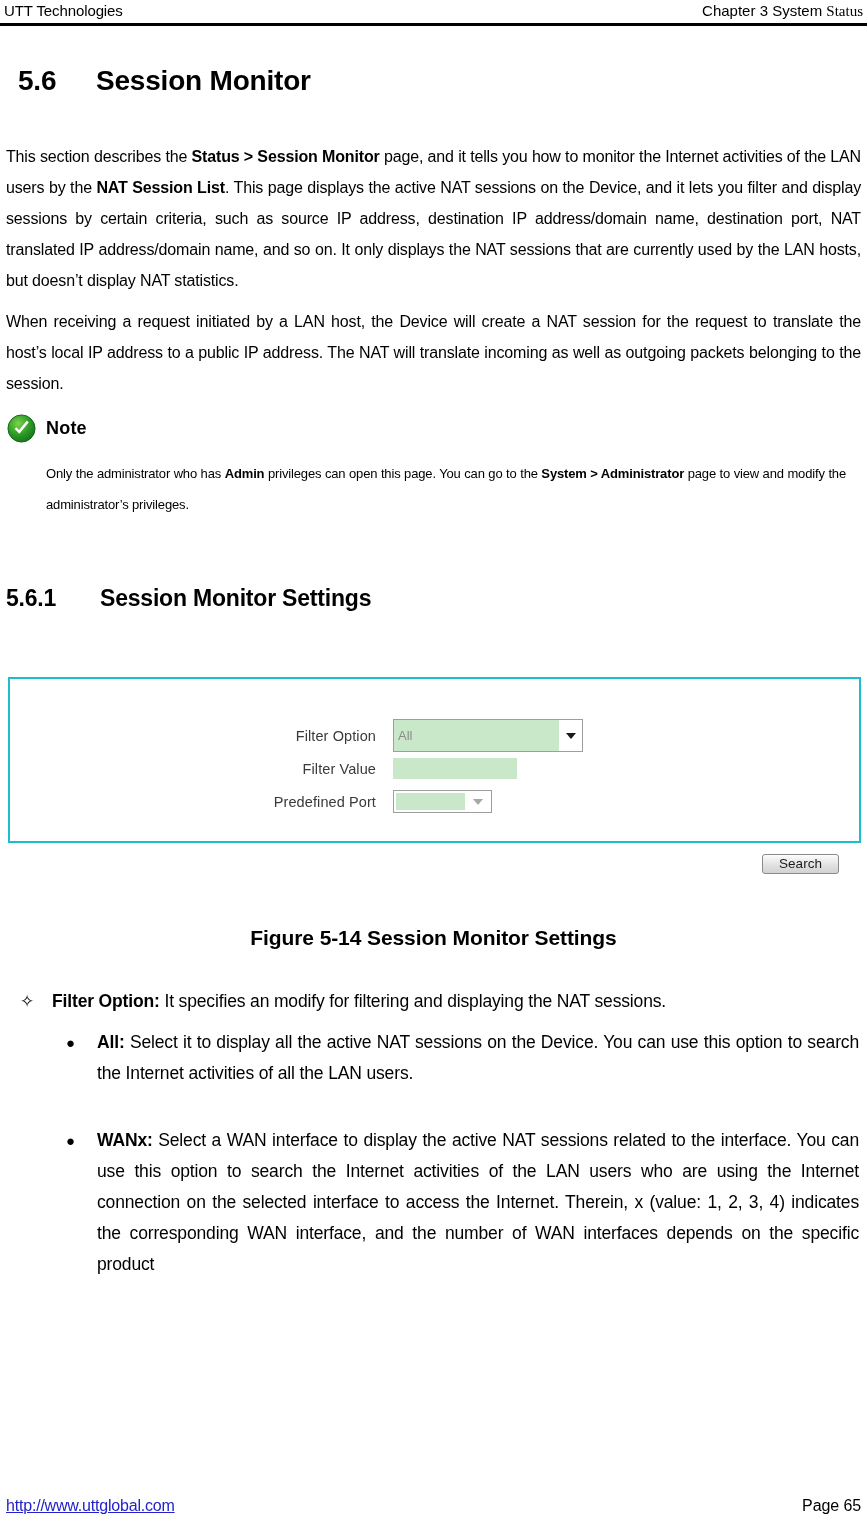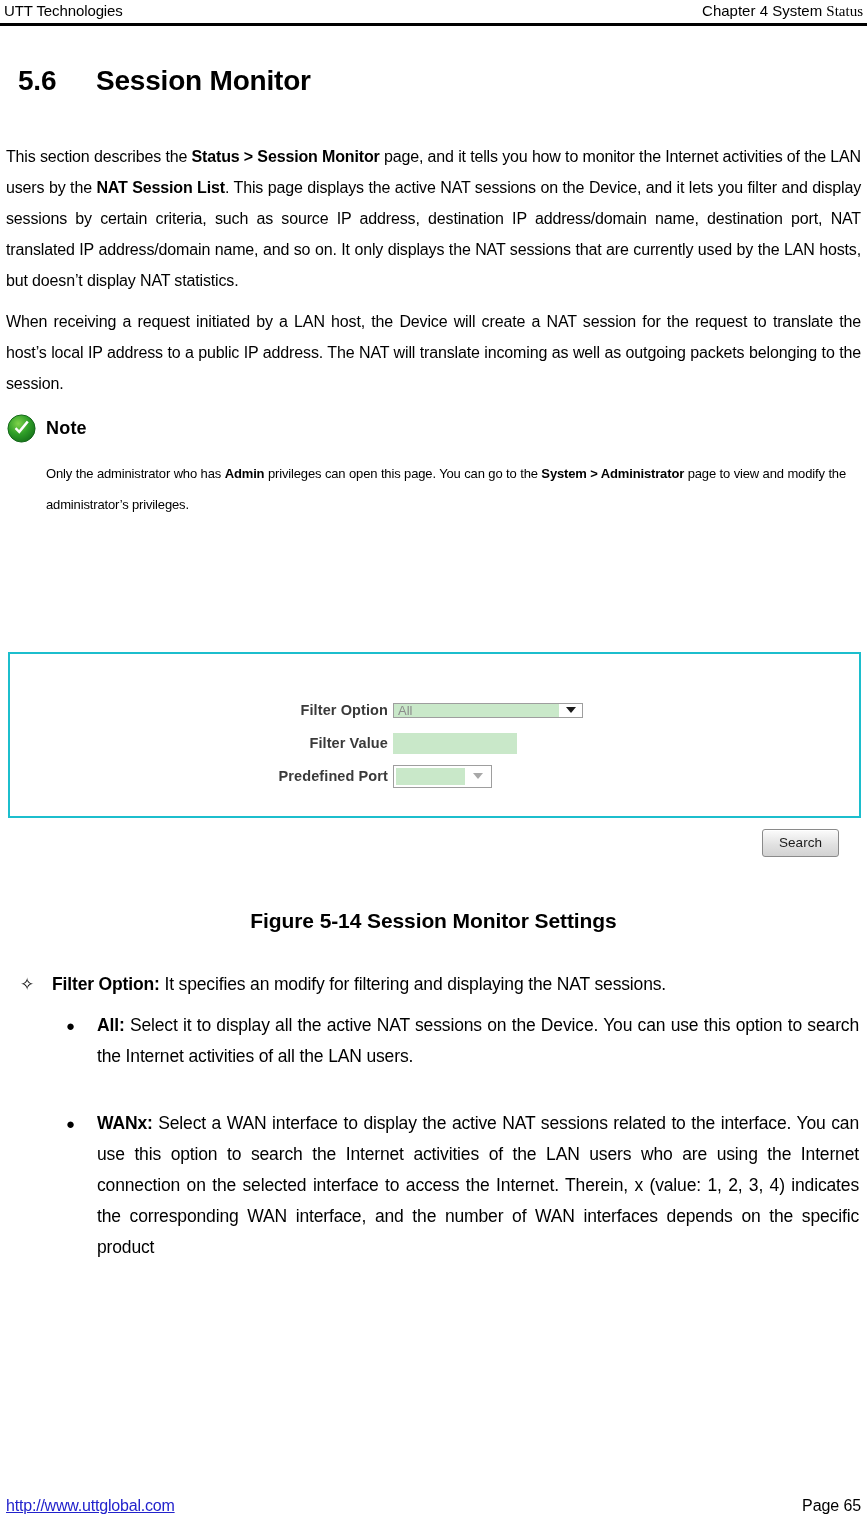--- a/index.html
+++ b/index.html
@@ -144,34 +144,34 @@
     width: 100%;
   }
   .form-row {
     display: flex;
     align-items: center;
     height: 33px;
   }
   .form-label {
     width: 383px;
     text-align: right;
-    padding-right: 5px;
+    padding-right: 17px;
     box-sizing: border-box;
     font-size: 14.5px;
-    font-weight: bold;
+    font-weight: normal;
     color: #3a3a3a;
     letter-spacing: 0.1px;
     white-space: nowrap;
   }
   .ctrl-wrap { display: flex; align-items: center; }
 
   
   .select-lg {
     width: 190px;
-    height: 15px;
+    height: 33px;
     border: 1px solid #9e9e9e;
     background: #ffffff;
     display: flex;
     align-items: stretch;
     box-sizing: border-box;
   }
   .select-lg .field {
     flex: 1 1 auto;
     background: #c9e8c9;
     display: flex;
@@ -236,21 +236,21 @@
   .search-row {
     width: 853px;
     margin: 11px 0 0 2px;
     display: flex;
     justify-content: flex-end;
     padding-right: 22px;
     box-sizing: border-box;
   }
   .btn-search {
     width: 77px;
-    height: 28px;
+    height: 20px;
     border: 1px solid #8a8a8a;
     border-radius: 3px;
     background: linear-gradient(#fcfcfc, #e2e2e2 55%, #d2d2d2);
     box-shadow: inset 0 1px 0 #ffffff;
     font-family: "Liberation Sans", sans-serif;
     font-size: 13.5px;
     color: #1b1b1b;
     line-height: 1;
     display: flex;
     align-items: center;
@@ -329,21 +329,21 @@
     color: #000000;
     letter-spacing: -0.1px;
   }
 </style>
 </head>
 <body>
 
 <div class="page-header">
   <div class="header-left">UTT Technologies</div>
   <div class="header-right">
-    <span>Chapter 4 System </span><span class="serif-part">Status</span>
+    <span>Chapter 3 System </span><span class="serif-part">Status</span>
   </div>
 </div>
 <div class="header-rule"></div>
 
 <div class="content">
 
   <h1 class="sec-title">
     <span class="num">5.6</span><span>Session Monitor</span>
   </h1>
 
@@ -373,20 +373,23 @@
     </svg>
     <span class="note-label">Note</span>
   </div>
 
   <div class="note-body"><span>Only the administrator who has </span><b>Admin</b><span> privileges can open this page. You can go to the </span><b>System &gt; Administrator</b><span> page to view and modify the administrator’s privileges.</span></div>
 
   <div class="gap-22"></div>
   <div class="gap-22"></div>
   <div class="gap-22"></div>
 
+  <h2 class="subsec-title">
+    <span class="num">5.6.1</span><span>Session Monitor Settings</span>
+  </h2>
 
   <div class="gap-22"></div>
   <div class="gap-22"></div>
   <div class="gap-22"></div>
 
   <div class="figure-box">
     <div class="form-rows">
 
       <div class="form-row">
         <div class="form-label">Filter Option</div>

